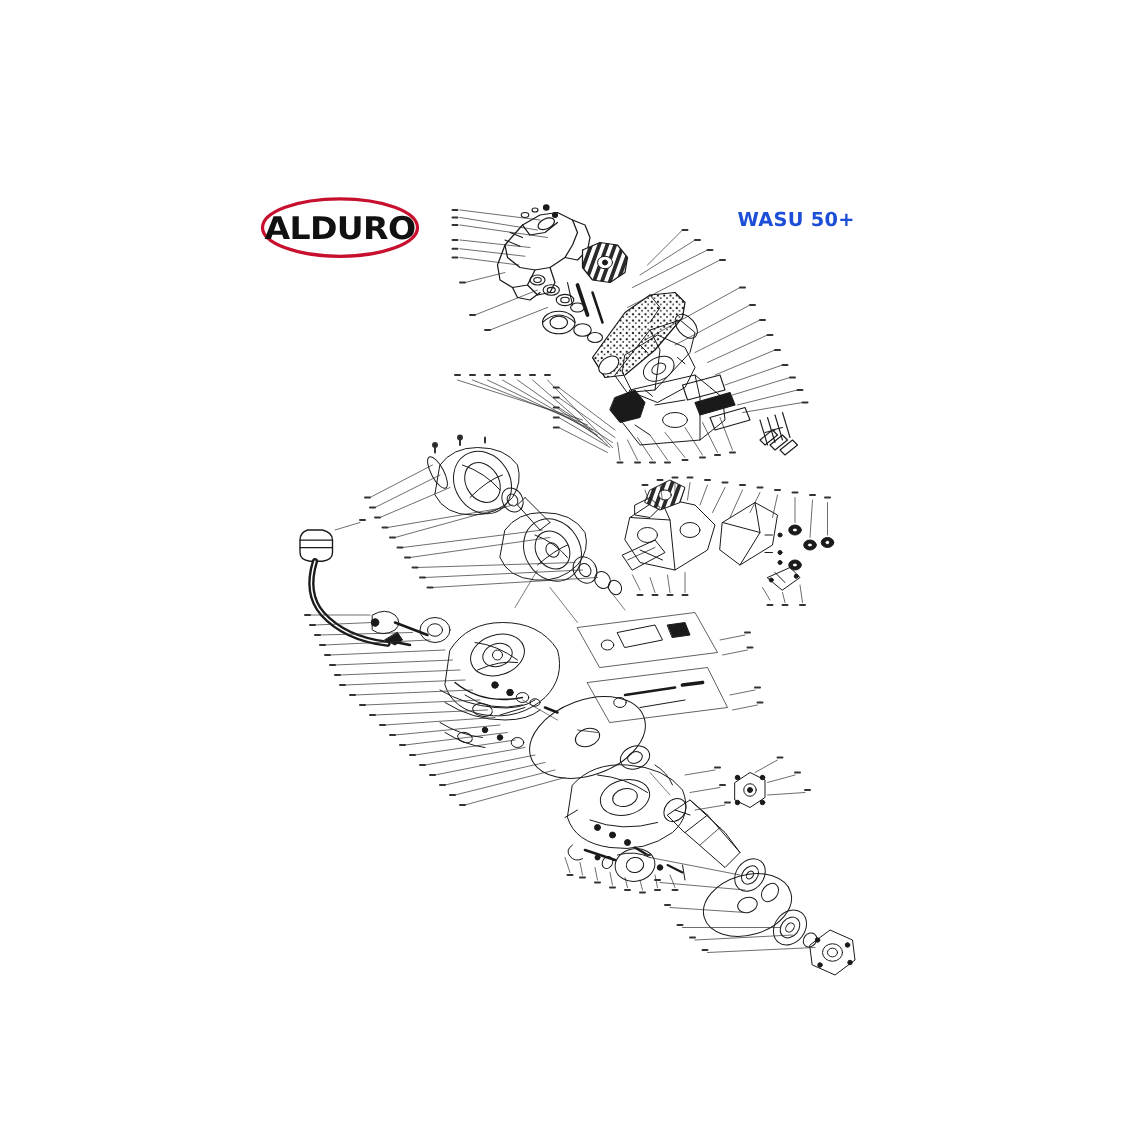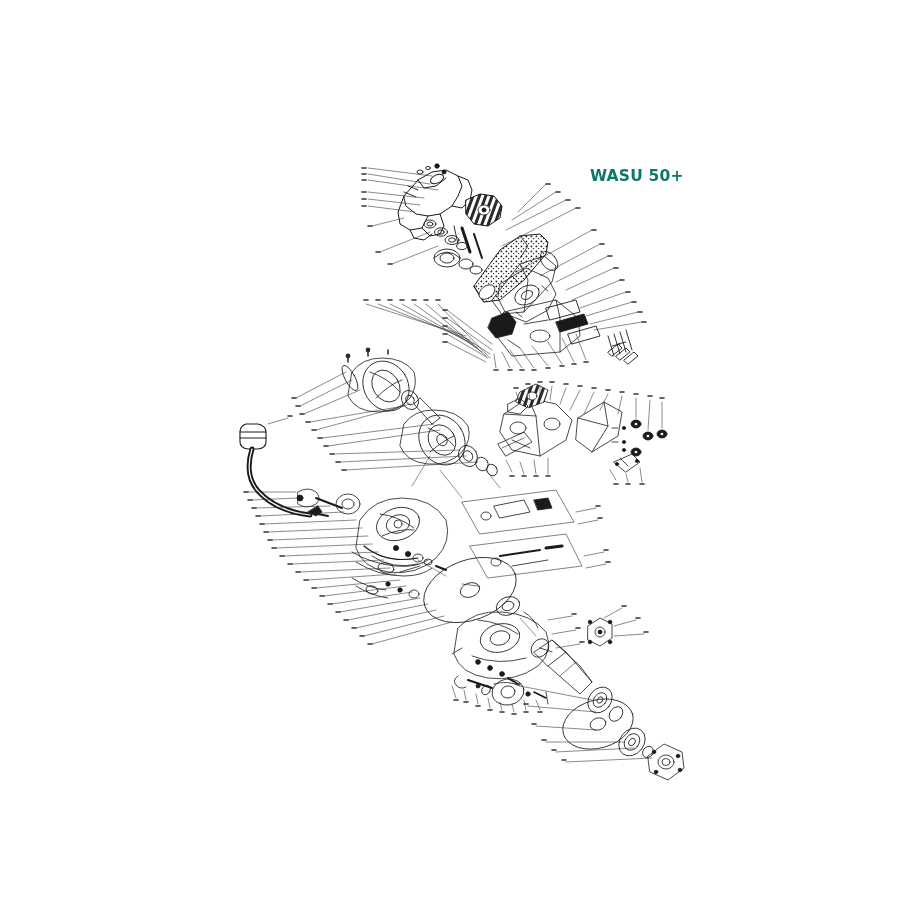--- a/index.html
+++ b/index.html
@@ -50,39 +50,45 @@
   }
 
   
   #title {
     position: absolute;
     left: 590px;
     top: 167px;
     font-family: "DejaVu Sans", sans-serif;
     font-weight: 700;
     font-size: 15.5px;
-    color: #0f766e;
+    color: #1d4ed8;
     letter-spacing: 0.2px;
     white-space: nowrap;
   }
 
   
   #drawing {
     position: absolute;
     left: 0; top: 0;
     width: 912px;
     height: 912px;
   }
   #drawing svg { display: block; }
 </style>
 </head>
 <body>
 
 <div id="sheet">
 
+  <div id="logo">
+    <svg viewBox="0 0 132 54" xmlns="http://www.w3.org/2000/svg" aria-hidden="true">
+      <ellipse cx="66" cy="27" rx="62" ry="23" fill="none" stroke="#c8102e" stroke-width="2.6"></ellipse>
+    </svg>
+    <div id="logo-text">ALDURO</div>
+  </div>
 
   <div id="title">WASU 50+</div>
 
   <div id="drawing">
   <svg viewBox="0 0 912 912" xmlns="http://www.w3.org/2000/svg" aria-hidden="true">
     <defs>
 
       <pattern id="hatch" width="4" height="4" patternUnits="userSpaceOnUse" patternTransform="rotate(35)">
         <rect width="4" height="4" fill="#ffffff"></rect>
         <line x1="0" y1="0" x2="0" y2="4" stroke="#1a1a1a" stroke-width="1.5"></line>

